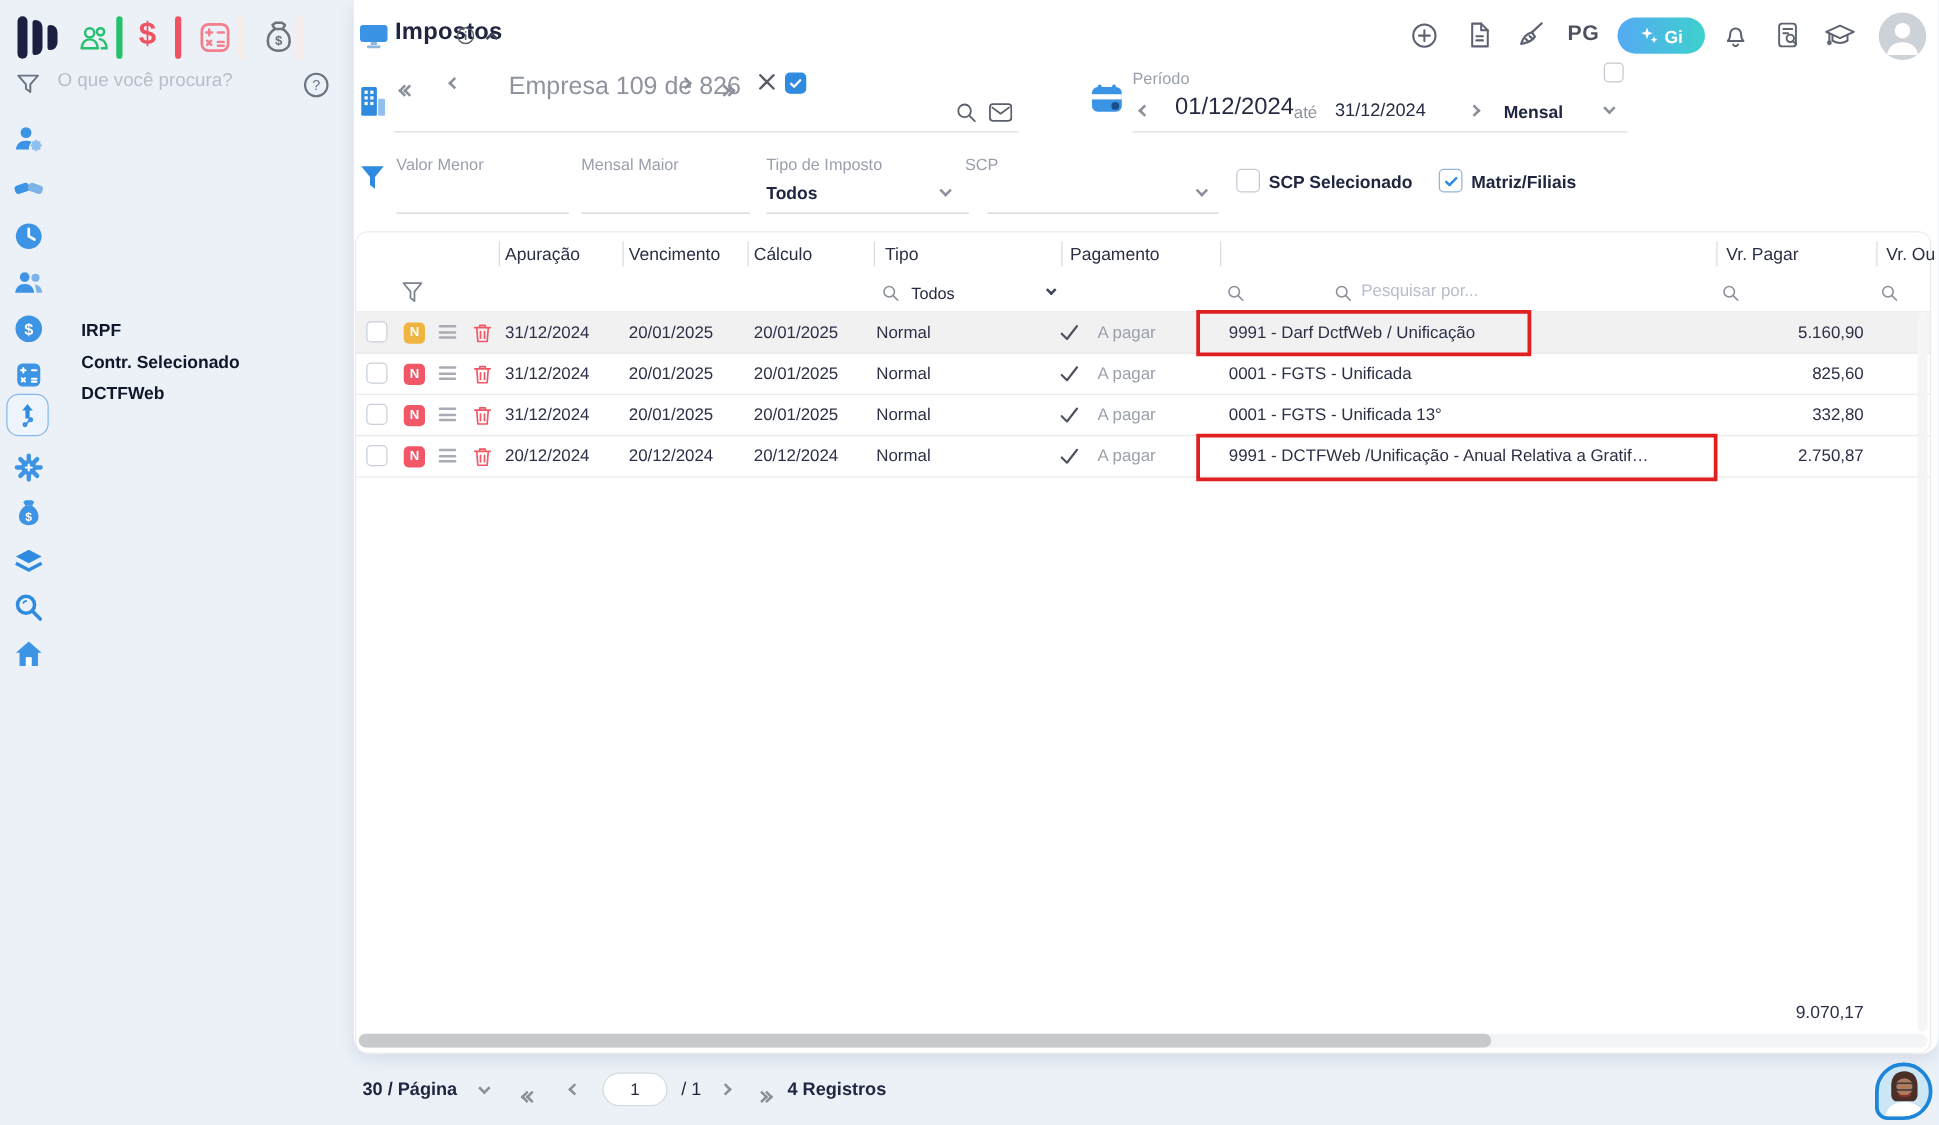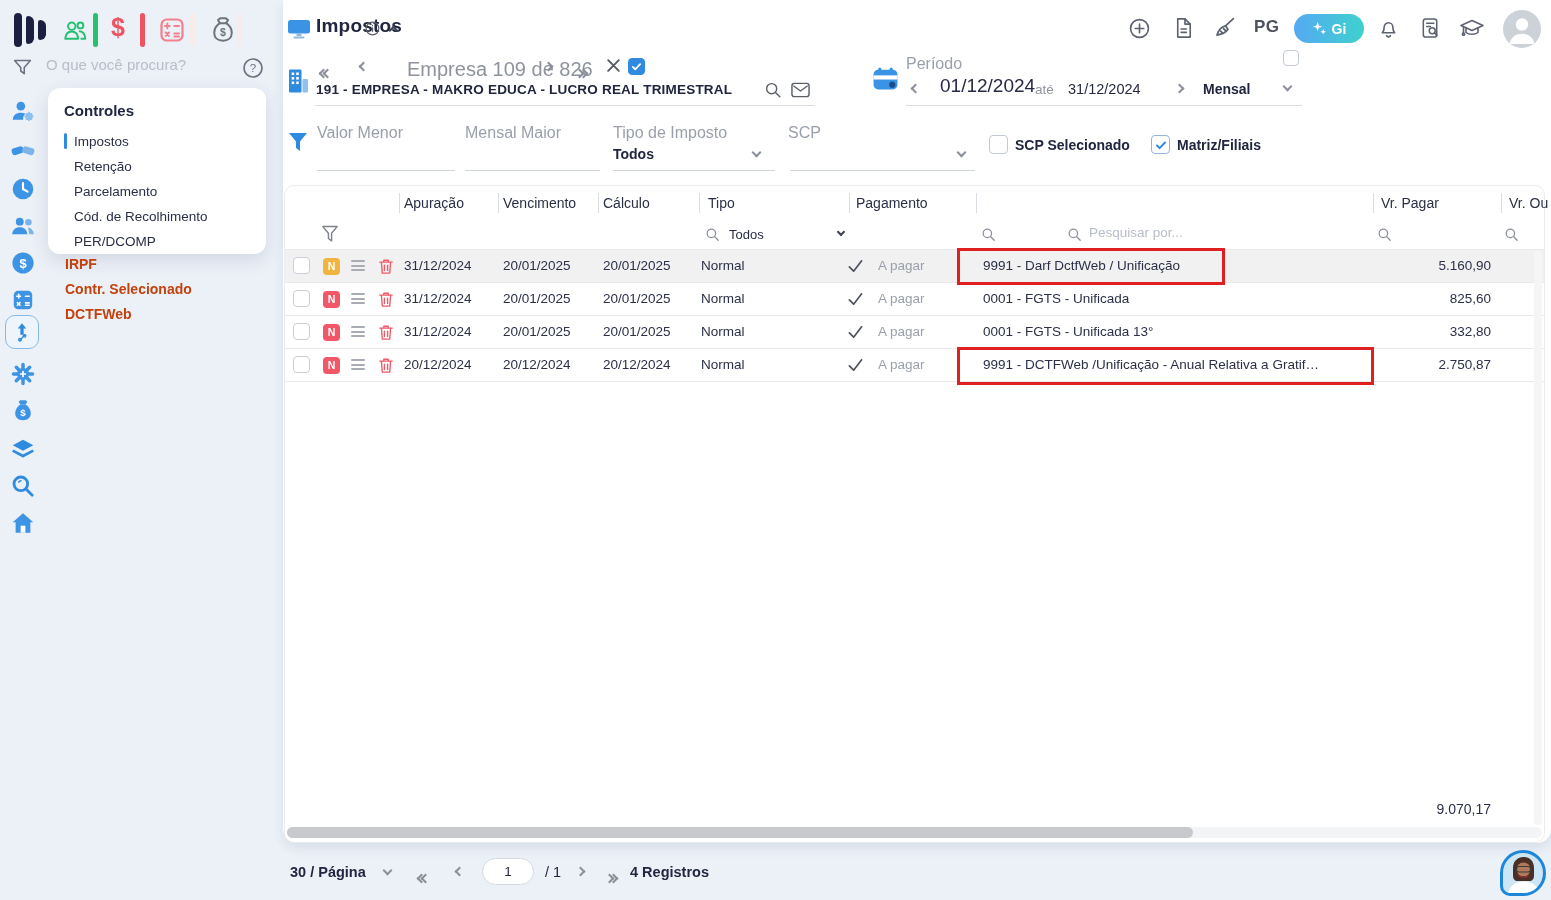--- a/index.html
+++ b/index.html
@@ -40,32 +40,32 @@
                  background:#eef4fb; border-radius:10px; display:flex; align-items:center; justify-content:center; }
 
   
   .panel { left:48px; top:88px; width:218px; height:166px; background:#fff; border-radius:12px;
            box-shadow:0 6px 18px rgba(40,60,100,.14); padding:14px 16px 10px 16px; }
   .panel-title { font-size:15px; font-weight:bold; color:#20263f; margin-bottom:10px; }
   .panel-item { position:relative; font-size:13.5px; color:#2a2f45; padding:5px 0 5px 10px; cursor:pointer; }
   .panel-item.active { font-weight:normal; }
   .panel-item.active::before { content:""; position:absolute; left:0; top:4px; width:3px; height:16px;
                                background:#2f8be0; border-radius:2px; }
-  .extra-item { left:65px; font-size:14px; font-weight:bold; color:#c2410c; }
+  .extra-item { left:65px; font-size:14px; font-weight:bold; color:#0f172a; }
 
   
   .page-title { left:316px; top:15px; font-size:19px; font-weight:bold; color:#20263f; letter-spacing:.2px; }
   .company-name { left:316px; top:82px; font-size:13.5px; font-weight:bold; color:#20263f; letter-spacing:.2px; }
   .underline { height:1px; background:#d9dee5; }
 
   .chk { width:17px; height:17px; border:1.5px solid #c3cad4; border-radius:4px; background:#fff; }
   .chk.checked-fill { background:#2f8be0; border-color:#2f8be0; display:flex; align-items:center; justify-content:center; }
   .chk.checked-line { border-color:#93b6da; display:flex; align-items:center; justify-content:center; }
 
-  .lbl { font-size:16px; color:#9aa0ab; }
+  .lbl { font-size:13px; color:#9aa0ab; }
   .val-b { font-size:14px; font-weight:bold; color:#20263f; }
 
   
   .tcard { left:284px; top:185px; width:1261px; height:658px; background:#fff;
            border:1px solid #ececec; border-radius:10px; }
   .th { top:0; height:34px; line-height:34px; font-size:14px; color:#2a2f45; white-space:nowrap; }
   .tsep { top:7px; width:1px; height:20px; background:#d8dde3; }
   .trow { left:0; width:1259px; height:33px; border-bottom:1px solid #eaeaec; }
   .trow.sel { background:#f1f1f2; }
   .cell { top:8px; font-size:13.5px; color:#2b3047; white-space:nowrap; }
@@ -242,28 +242,20 @@
         <path d="M8 8.5c.5-.8 1.3-1.3 2.2-1.4" stroke-width="1.4"></path>
     </svg>
   </span>
   <span class="abs rail-ic" style="top:510px">
     <svg width="26" height="26" viewBox="0 0 24 24">
       <path d="M12 3l9.5 8.2h-2.7V21H5.2v-9.8H2.5z" fill="#3d93e4"></path>
       <rect x="9.8" y="14.5" width="4.4" height="6.5" fill="#fff"></rect>
     </svg>
   </span>
 
-  <div class="abs panel">
-    <div class="panel-title">Controles</div>
-    <div class="panel-item active">Impostos</div>
-    <div class="panel-item">Retenção</div>
-    <div class="panel-item">Parcelamento</div>
-    <div class="panel-item">Cód. de Recolhimento</div>
-    <div class="panel-item">PER/DCOMP</div>
-  </div>
   <div class="abs extra-item" style="top:256px">IRPF</div>
   <div class="abs extra-item" style="top:281px">Contr. Selecionado</div>
   <div class="abs extra-item" style="top:306px">DCTFWeb</div>
 
   <span class="abs" style="left:287px;top:17px">
     <svg width="24" height="24" viewBox="0 0 24 24">
       <rect x="1" y="3" width="22" height="13.5" rx="2.5" fill="#3b93e6"></rect>
       <rect x="9.5" y="16.5" width="5" height="2.6" fill="#8fb8dd"></rect>
       <rect x="6.5" y="19.4" width="11" height="2.2" rx="1.1" fill="#8fb8dd"></rect>
     </svg>
@@ -299,21 +291,20 @@
   <span class="abs" style="left:605px;top:57px">
     <svg width="17" height="17" viewBox="0 0 16 16" stroke="#565b66" stroke-width="1.8" stroke-linecap="round">
         <path d="M3 3l10 10M13 3L3 13"></path>
       </svg>
   </span>
   <span class="abs chk checked-fill" style="left:628px;top:58px">
     <svg width="11" height="11" viewBox="0 0 12 12" fill="none" stroke="#fff" stroke-width="2" stroke-linecap="round" stroke-linejoin="round">
         <path d="M2 6.5l2.6 2.6L10 3.5"></path>
       </svg>
   </span>
-  <div class="abs company-name">191 - EMPRESA - MAKRO EDUCA - LUCRO REAL TRIMESTRAL</div>
   <span class="abs" style="left:764px;top:81px">
     <svg width="18" height="18" viewBox="0 0 20 20" fill="none" stroke="#5a5f6a" stroke-width="1.6" stroke-linecap="round">
         <circle cx="8.5" cy="8.5" r="5.6"></circle>
         <path d="M13 13l4.6 4.6"></path>
       </svg>
   </span>
   <span class="abs" style="left:791px;top:82px">
     <svg width="19" height="16" viewBox="0 0 20 16" fill="none" stroke="#5a5f6a" stroke-width="1.5" stroke-linejoin="round">
         <rect x="1" y="1" width="18" height="14" rx="2.5"></rect>
         <path d="M2.5 3.5L10 9l7.5-5.5"></path>
@@ -404,21 +395,21 @@
       </svg>
   </span>
   <span class="abs lbl" style="left:317px;top:124px">Valor Menor</span>
   <div class="abs underline" style="left:317px;top:170px;width:138px;background:#cfd5dc"></div>
   <span class="abs lbl" style="left:465px;top:124px">Mensal Maior</span>
   <div class="abs underline" style="left:465px;top:170px;width:135px;background:#cfd5dc"></div>
   <span class="abs lbl" style="left:613px;top:124px">Tipo de Imposto</span>
   <span class="abs val-b" style="left:613px;top:146px">Todos</span>
   <span class="abs cv down" style="left:753px;top:149px"></span>
   <div class="abs underline" style="left:613px;top:170px;width:162px;background:#cfd5dc"></div>
-  <span class="abs lbl" style="left:788px;top:124px">SCP</span>
+  <span class="abs lbl" style="left:772px;top:124px">SCP</span>
   <span class="abs cv down" style="left:958px;top:149px"></span>
   <div class="abs underline" style="left:790px;top:170px;width:185px;background:#cfd5dc"></div>
 
   <span class="abs chk" style="left:989px;top:135px;width:19px;height:19px"></span>
   <span class="abs val-b" style="left:1015px;top:137px">SCP Selecionado</span>
   <span class="abs chk checked-line" style="left:1151px;top:135px;width:19px;height:19px">
     <svg width="12" height="12" viewBox="0 0 12 12" fill="none" stroke="#2f8be0" stroke-width="2" stroke-linecap="round" stroke-linejoin="round">
         <path d="M2 6.5l2.6 2.6L10 3.5"></path>
       </svg>
   </span>

